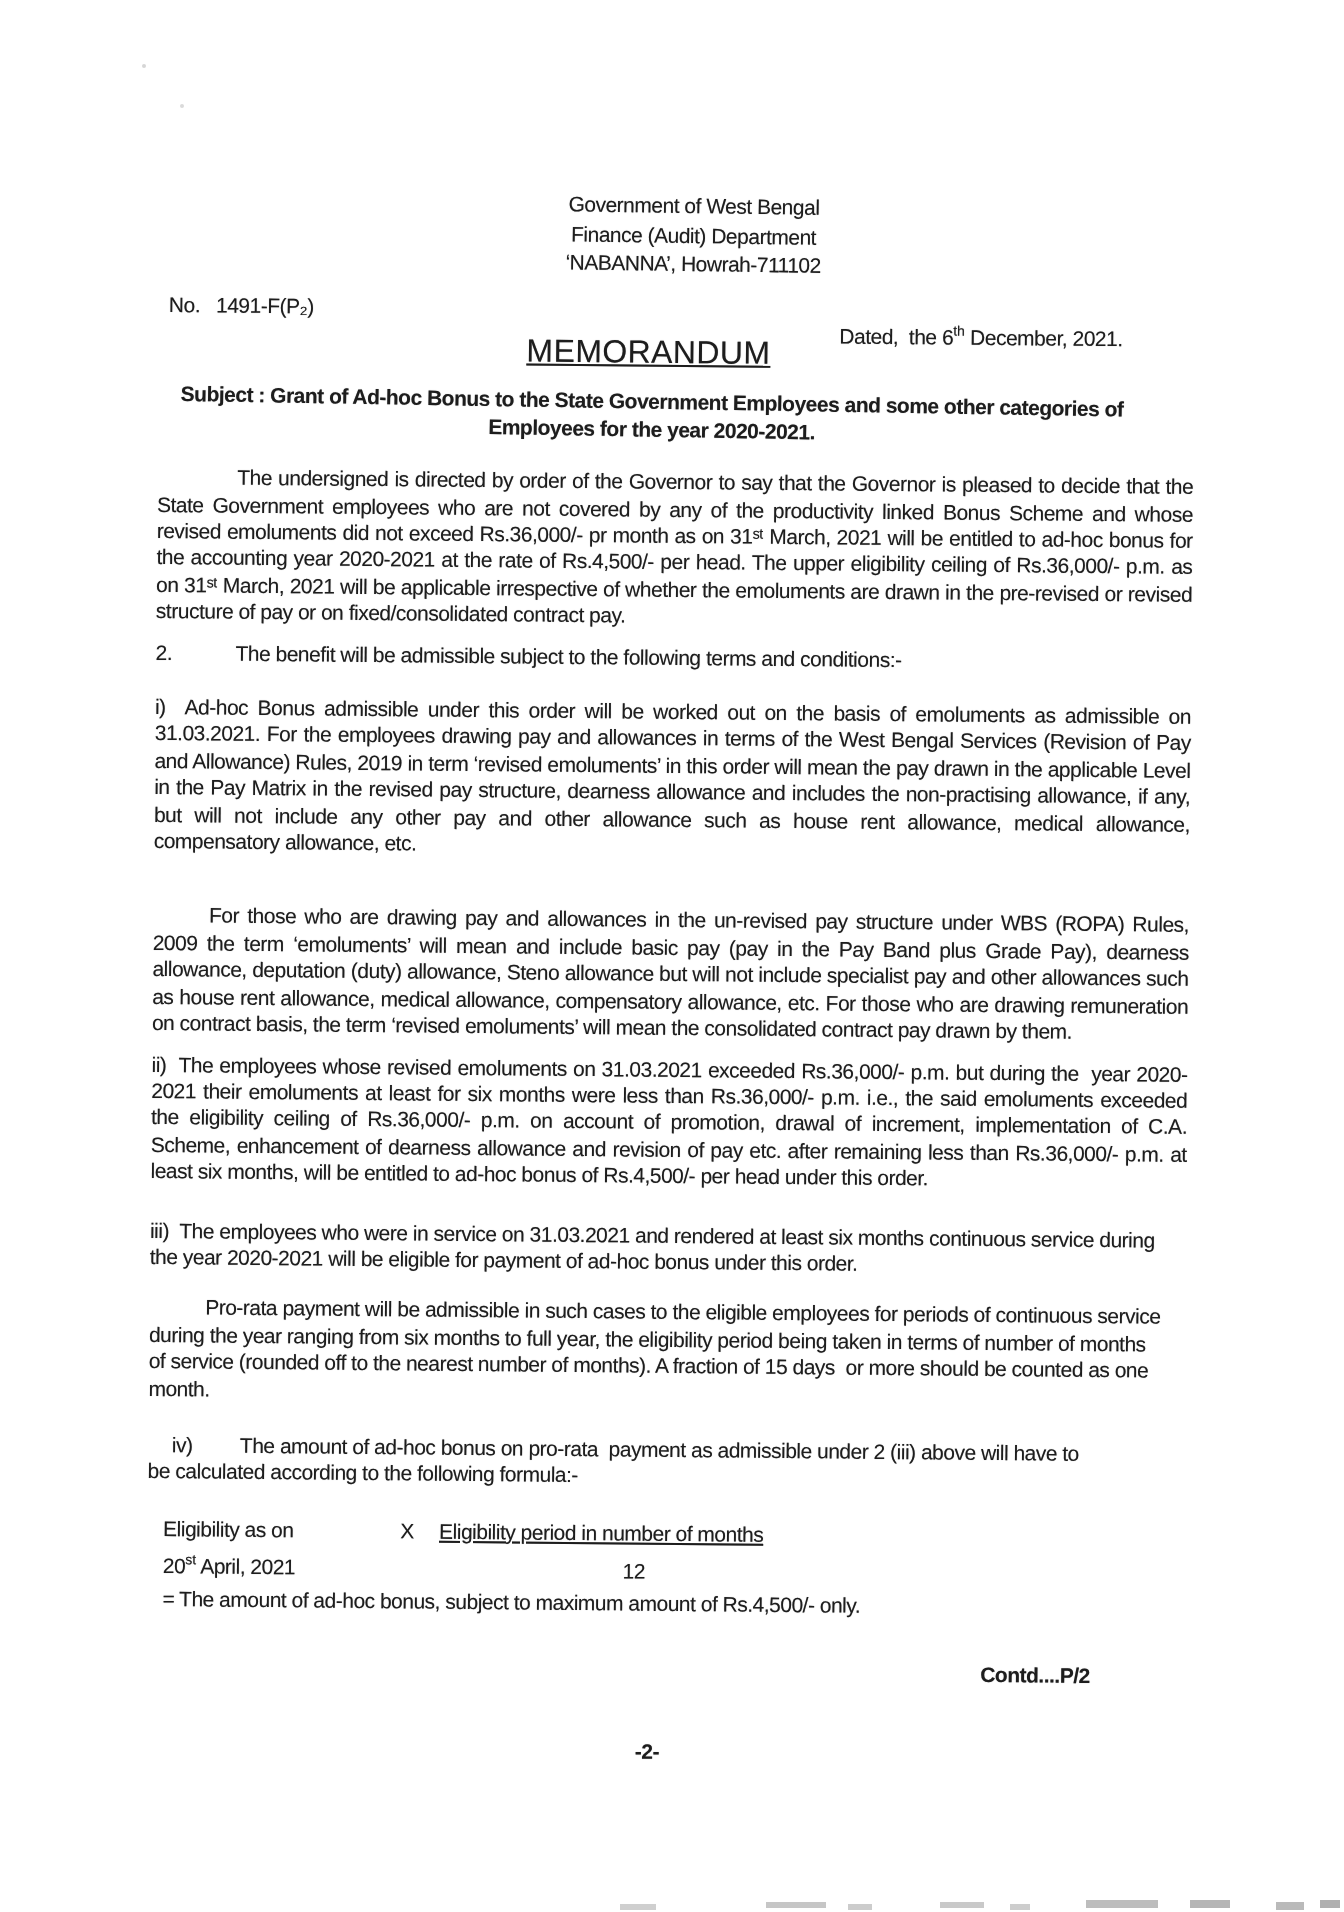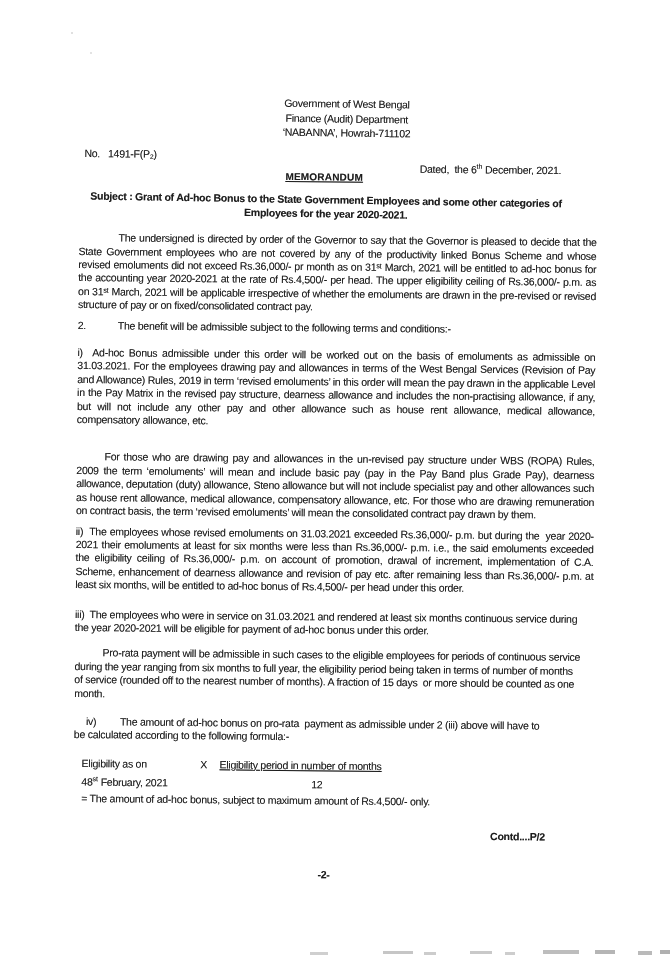--- a/index.html
+++ b/index.html
@@ -32,24 +32,24 @@
   .ref-row {
     position: relative;
     margin-top: 9px;
     height: 14px;
   }
   .ref-no { position: absolute; left: 5px; top: 0; }
   .dated { position: absolute; right: 36px; top: 9px; white-space: nowrap; }
   sup { font-size: 7px; letter-spacing: 0; }
   .title-wrap { margin-top: 7px; text-align: center; transform: translateX(-14px); }
   .memo-title {
-    font-weight: bold;
+    font-weight: normal;
     text-decoration: underline;
     letter-spacing: 0.2px;
-    font-size: 10px;
+    font-size: 16px;
   }
   .subject {
     margin-top: 9px;
     text-align: center;
     font-weight: bold;
     line-height: 14px;
     transform: translateX(-12px) rotate(0.4deg);
   }
   .para { text-align: justify; }
   .p1 { margin-top: 13px; text-indent: 40px; }
@@ -120,21 +120,21 @@
 
     <div class="para term-iv">
       <span class="marker">iv)</span><span>The amount of ad-hoc bonus on pro-rata&nbsp; payment as admissible under 2 (iii) above will have to be calculated according to the following formula:-</span>
     </div>
 
     <div class="formula">
       <div>
         <span class="fc1">Eligibility as on</span><span class="fc2">X</span><span class="f-num">Eligibility period in number of months</span>
       </div>
       <div>
-        <span class="fc1"><span>48</span><sup>st</sup><span> February, 2021</span></span><span class="fc2"></span><span class="f-den">12</span>
+        <span class="fc1"><span>20</span><sup>st</sup><span> April, 2021</span></span><span class="fc2"></span><span class="f-den">12</span>
       </div>
       <div>= The amount of ad-hoc bonus, subject to maximum amount of Rs.4,500/- only.</div>
     </div>
 
     <div class="contd">Contd....P/2</div>
 
     <div class="pageno">-2-</div>
 
   </div>
 

